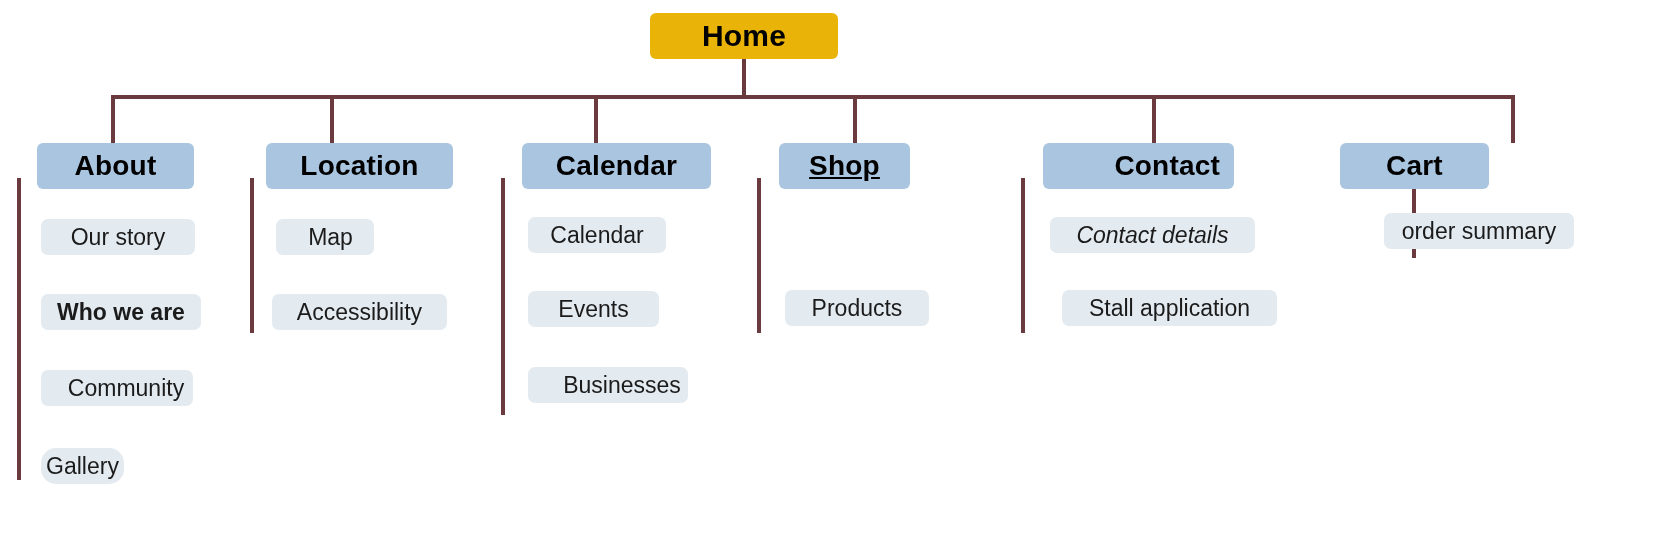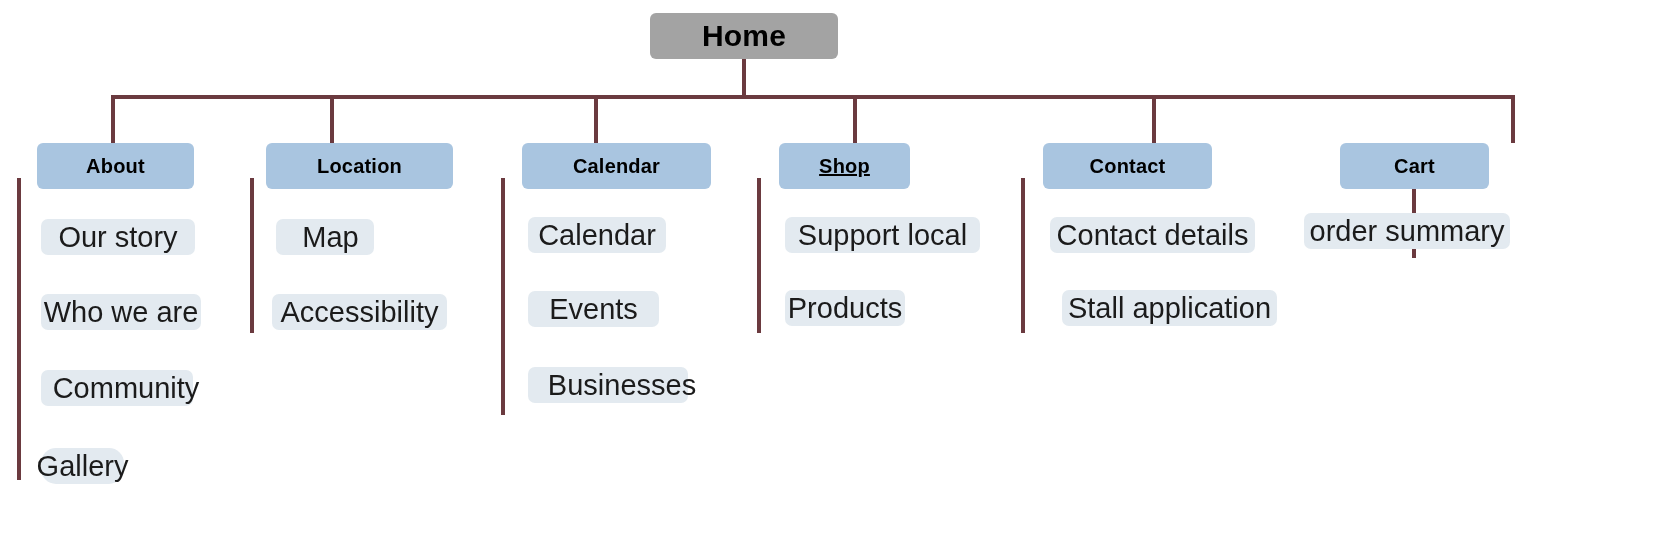--- a/index.html
+++ b/index.html
@@ -20,21 +20,21 @@
   .line {
     position: absolute;
     background: #6b3a3f;
   }
   .line-h { height: 4px; }
   .line-v { width: 4px; }
 
   
   .root-node {
     position: absolute;
-    background: #a3a3a3;
+    background: #eab308;
     border-radius: 6px;
     display: flex;
     align-items: center;
     justify-content: center;
     color: #000000;
     font-weight: bold;
     font-size: 30px;
     letter-spacing: 0.2px;
     white-space: nowrap;
   }
@@ -42,38 +42,38 @@
   
   .cat-header {
     position: absolute;
     background: #a9c5e0;
     border-radius: 6px;
     display: flex;
     align-items: center;
     justify-content: center;
     color: #000000;
     font-weight: bold;
-    font-size: 20px;
+    font-size: 28px;
     letter-spacing: 0.2px;
     white-space: nowrap;
     padding: 0 14px;
     box-sizing: border-box;
     height: 46px;
   }
 
   
   .sub-item {
     position: absolute;
     background: #e3eaf0;
     border-radius: 7px;
     display: flex;
     align-items: center;
     justify-content: center;
     color: #1b1b1b;
-    font-size: 29px;
+    font-size: 23px;
     white-space: nowrap;
     padding: 0 12px;
     box-sizing: border-box;
     height: 36px;
   }
 </style>
 </head>
 <body>
 
 <div id="sitemap">
@@ -99,21 +99,21 @@
   <div class="line line-v" style="left:757px;  top:178px; height:155px;"></div>
   <div class="line line-v" style="left:1021px; top:178px; height:155px;"></div>
   <div class="line line-v" style="left:1412px; top:178px; height:80px;"></div>
 
   <div class="cat-header" style="left:37px; top:143px; width:157px;">
     <span>About</span>
   </div>
   <div class="sub-item" style="left:41px; top:219px; width:154px;">
     <span>Our story</span>
   </div>
-  <div class="sub-item" style="left:41px; top:294px; width:160px;">
+  <div class="sub-item" style="left:41px; top:294px; width:160px;font-weight:bold;">
     <span>Who we are</span>
   </div>
   <div class="sub-item" style="left:41px; top:370px; width:152px;padding-left:30px;">
     <span>Community</span>
   </div>
   <div class="sub-item" style="left:41px; top:448px; width:83px;border-radius:15px;">
     <span>Gallery</span>
   </div>
 
   <div class="cat-header" style="left:266px; top:143px; width:187px;">
@@ -135,37 +135,34 @@
   <div class="sub-item" style="left:528px; top:291px; width:131px;">
     <span>Events</span>
   </div>
   <div class="sub-item" style="left:528px; top:367px; width:160px;padding-left:40px;">
     <span>Businesses</span>
   </div>
 
   <div class="cat-header" style="left:779px; top:143px; width:131px;text-decoration:underline;">
     <span>Shop</span>
   </div>
-  <div class="sub-item" style="left:785px; top:217px; width:195px;">
-    <span>Support local</span>
-  </div>
-  <div class="sub-item" style="left:785px; top:290px; width:120px;">
+  <div class="sub-item" style="left:785px; top:290px; width:144px;">
     <span>Products</span>
   </div>
 
-  <div class="cat-header" style="left:1043px; top:143px; width:169px;">
+  <div class="cat-header" style="left:1043px; top:143px; width:191px;justify-content:flex-end;">
     <span>Contact</span>
   </div>
-  <div class="sub-item" style="left:1050px; top:217px; width:205px;">
+  <div class="sub-item" style="left:1050px; top:217px; width:205px;font-style:italic;">
     <span>Contact details</span>
   </div>
   <div class="sub-item" style="left:1050px; top:290px; width:215px;margin-left:12px;">
     <span>Stall application</span>
   </div>
 
   <div class="cat-header" style="left:1340px; top:143px; width:149px;">
     <span>Cart</span>
   </div>
-  <div class="sub-item" style="left:1304px; top:213px; width:206px;text-align:center;">
+  <div class="sub-item" style="left:1384px; top:213px; width:190px;text-align:center;">
     <span>order summary</span>
   </div>
 
 </div>
 
 </body></html>

